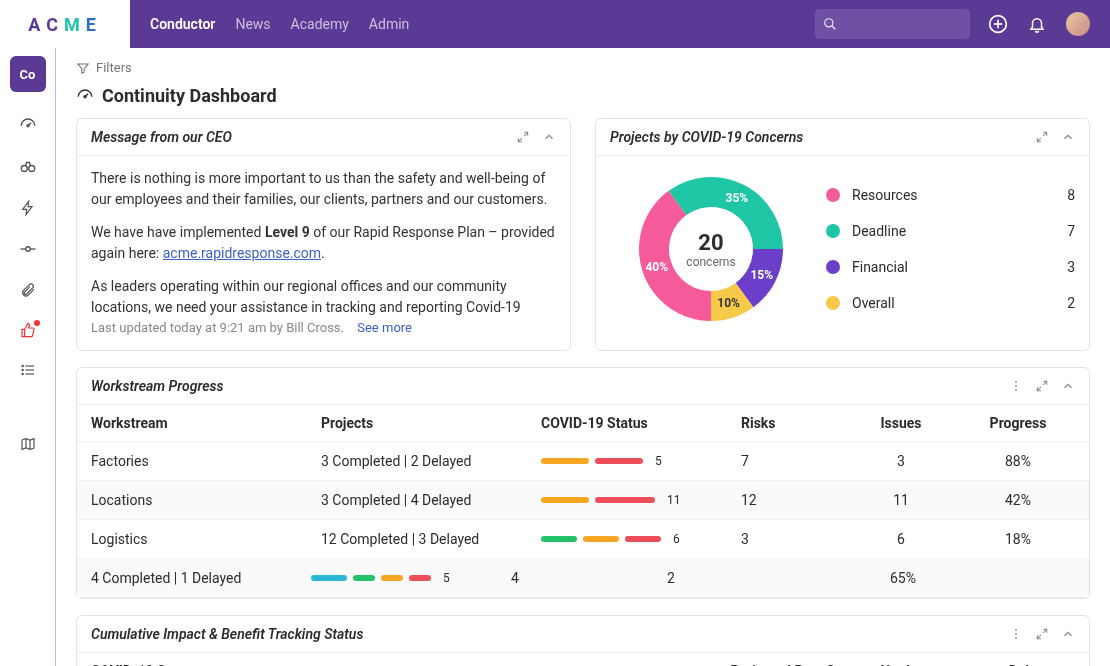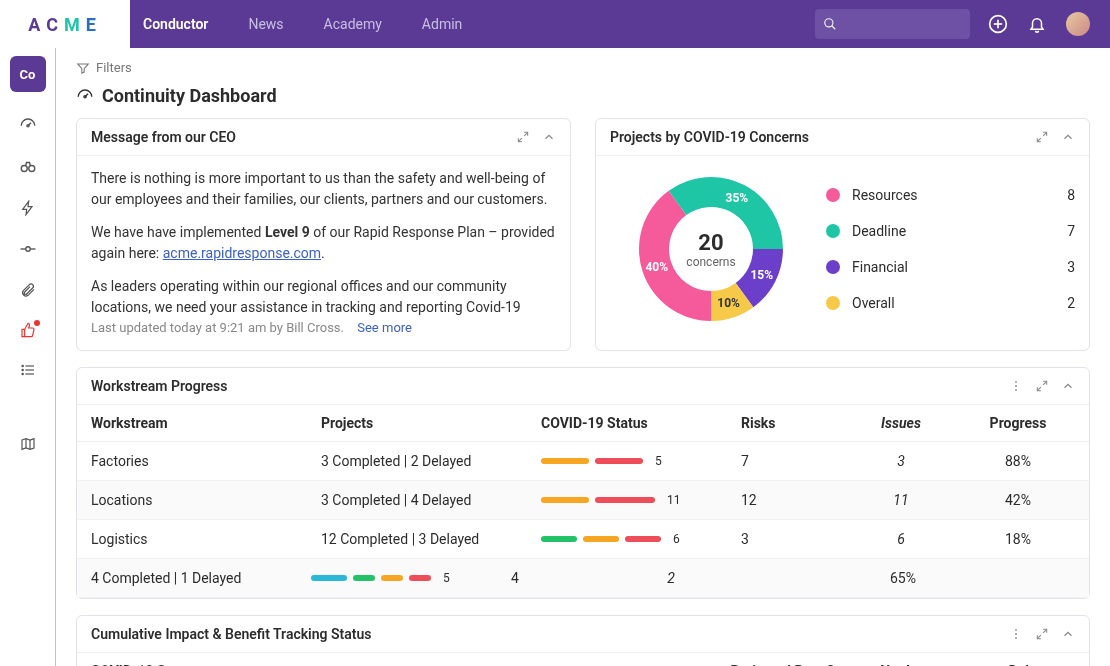--- a/index.html
+++ b/index.html
@@ -6,21 +6,21 @@
 body { font-family: -apple-system, BlinkMacSystemFont, "Segoe UI", Roboto, Arial, sans-serif; background: #fff; color: #2c2c2c; font-size: 14px; width: 1110px; height: 666px; overflow: hidden; }
 
 
 .topbar { height: 48px; background: #5b3a96; display: flex; align-items: center; color: #fff; }
 .logo-box { width: 130px; height: 48px; background: #fff; display: flex; align-items: center; justify-content: center; }
 .logo { font-size: 18px; font-weight: 700; letter-spacing: 6px; }
 .logo .a1 { color: #5b3a96; }
 .logo .c1 { color: #5b3a96; }
 .logo .m1 { color: #1fc6a6; }
 .logo .e1 { color: #2b6fc2; }
-.nav { display: flex; gap: 40px; margin-left: 13px; }
+.nav { display: flex; gap: 20px; margin-left: 20px; }
 .nav-item { color: #c9bfe0; font-size: 14px; cursor: pointer; }
 .nav-item.active { color: #fff; font-weight: 600; }
 .spacer { flex: 1; }
 .search { width: 155px; height: 30px; background: #6e50a5; border-radius: 4px; display: flex; align-items: center; padding: 0 8px; margin-right: 18px; }
 .search svg { opacity: 0.9; }
 .top-icon { margin-right: 20px; color: #fff; cursor: pointer; display:flex; align-items:center; }
 .avatar { width: 24px; height: 24px; border-radius: 50%; background: linear-gradient(135deg,#e8c9a0,#c88); margin-right: 20px; }
 
 
 .rail { position: absolute; left: 0; top: 48px; width: 56px; height: calc(100% - 48px); border-right: 1px solid #c4b5fd; display: flex; flex-direction: column; align-items: center; padding-top: 8px; gap: 24px; }
@@ -29,21 +29,21 @@
 .rail-icon.active { color: #e33; }
 .dot-red { position:absolute; top:-2px; right:-4px; width:6px; height:6px; background:#e33; border-radius:50%; }
 
 
 .main { position: absolute; left: 56px; top: 48px; right: 0; bottom: 0; padding: 12px 20px 0 20px; overflow: hidden; }
 .filters-row { display:flex; align-items:center; color:#777; font-size:13px; margin-bottom:10px; gap:6px; }
 .page-title { display:flex; align-items:center; gap:8px; font-size:18px; font-weight:700; margin-bottom:12px; }
 
 .cards-row { display:flex; gap:16px; margin-bottom:16px; }
 .card { border:1px solid #e2e2e8; border-radius:6px; background:#fff; }
-.card-header { display:flex; align-items:center; padding:10px 14px; border-bottom:1px solid #eee; font-weight:600; }
+.card-header { display:flex; align-items:center; padding:10px 14px; border-bottom:1px solid #eee; font-weight:600;font-style:italic; }
 .card-header .grow { flex:1; }
 .card-body { padding: 12px 14px; }
 .hdr-icon { color:#888; margin-left:12px; cursor:pointer; }
 
 .msg-card { flex: 1 1 490px; }
 .msg-body { font-size:14px; color:#333; line-height:1.5; height: 164px; overflow:hidden; position:relative; }
 .msg-body p { margin-bottom:12px; }
 .msg-body a { color:#3b5fc9; text-decoration:underline; }
 .msg-body .bold { font-weight:700; }
 .msg-footer { font-size:13px; color:#888; padding: 0 14px 12px 14px; }
@@ -62,21 +62,21 @@
 .legend-row .val { font-weight:400; width:30px; text-align:right; }
 
 .table-card { margin-bottom:16px; }
 .tbl-head { display:flex; padding: 10px 14px; font-weight:700; border-bottom:1px solid #eee; }
 .tbl-row { display:flex; padding: 11px 14px; border-bottom:1px solid #f2f2f2; align-items:center; }
 .tbl-row:nth-child(even){ background:#fafafa; }
 .col-ws { width: 230px; }
 .col-proj { width: 220px; }
 .col-status { width: 200px; display:flex; align-items:center; gap:6px; }
 .col-risks { width: 100px; text-align:left; }
-.col-issues { width: 120px; text-align:center;font-style:italic; }
+.col-issues { width: 120px; text-align:center; }
 .col-prog { flex:1; text-align:center; }
 .pill { height:6px; border-radius:3px; display:inline-block; }
 .status-num { font-size:12px; margin-left:6px; }
 
 .impact-card .ihead { display:flex; padding:10px 14px; font-weight:700; border-bottom:1px solid #eee; }
 .col-istatus { flex:1; display:flex; align-items:center; gap:10px; }
 .col-pb { width:140px; text-align:center; }
 .col-ni { width:120px; text-align:center; }
 .col-delta { width:100px; text-align:center; color:#d33; }
 

